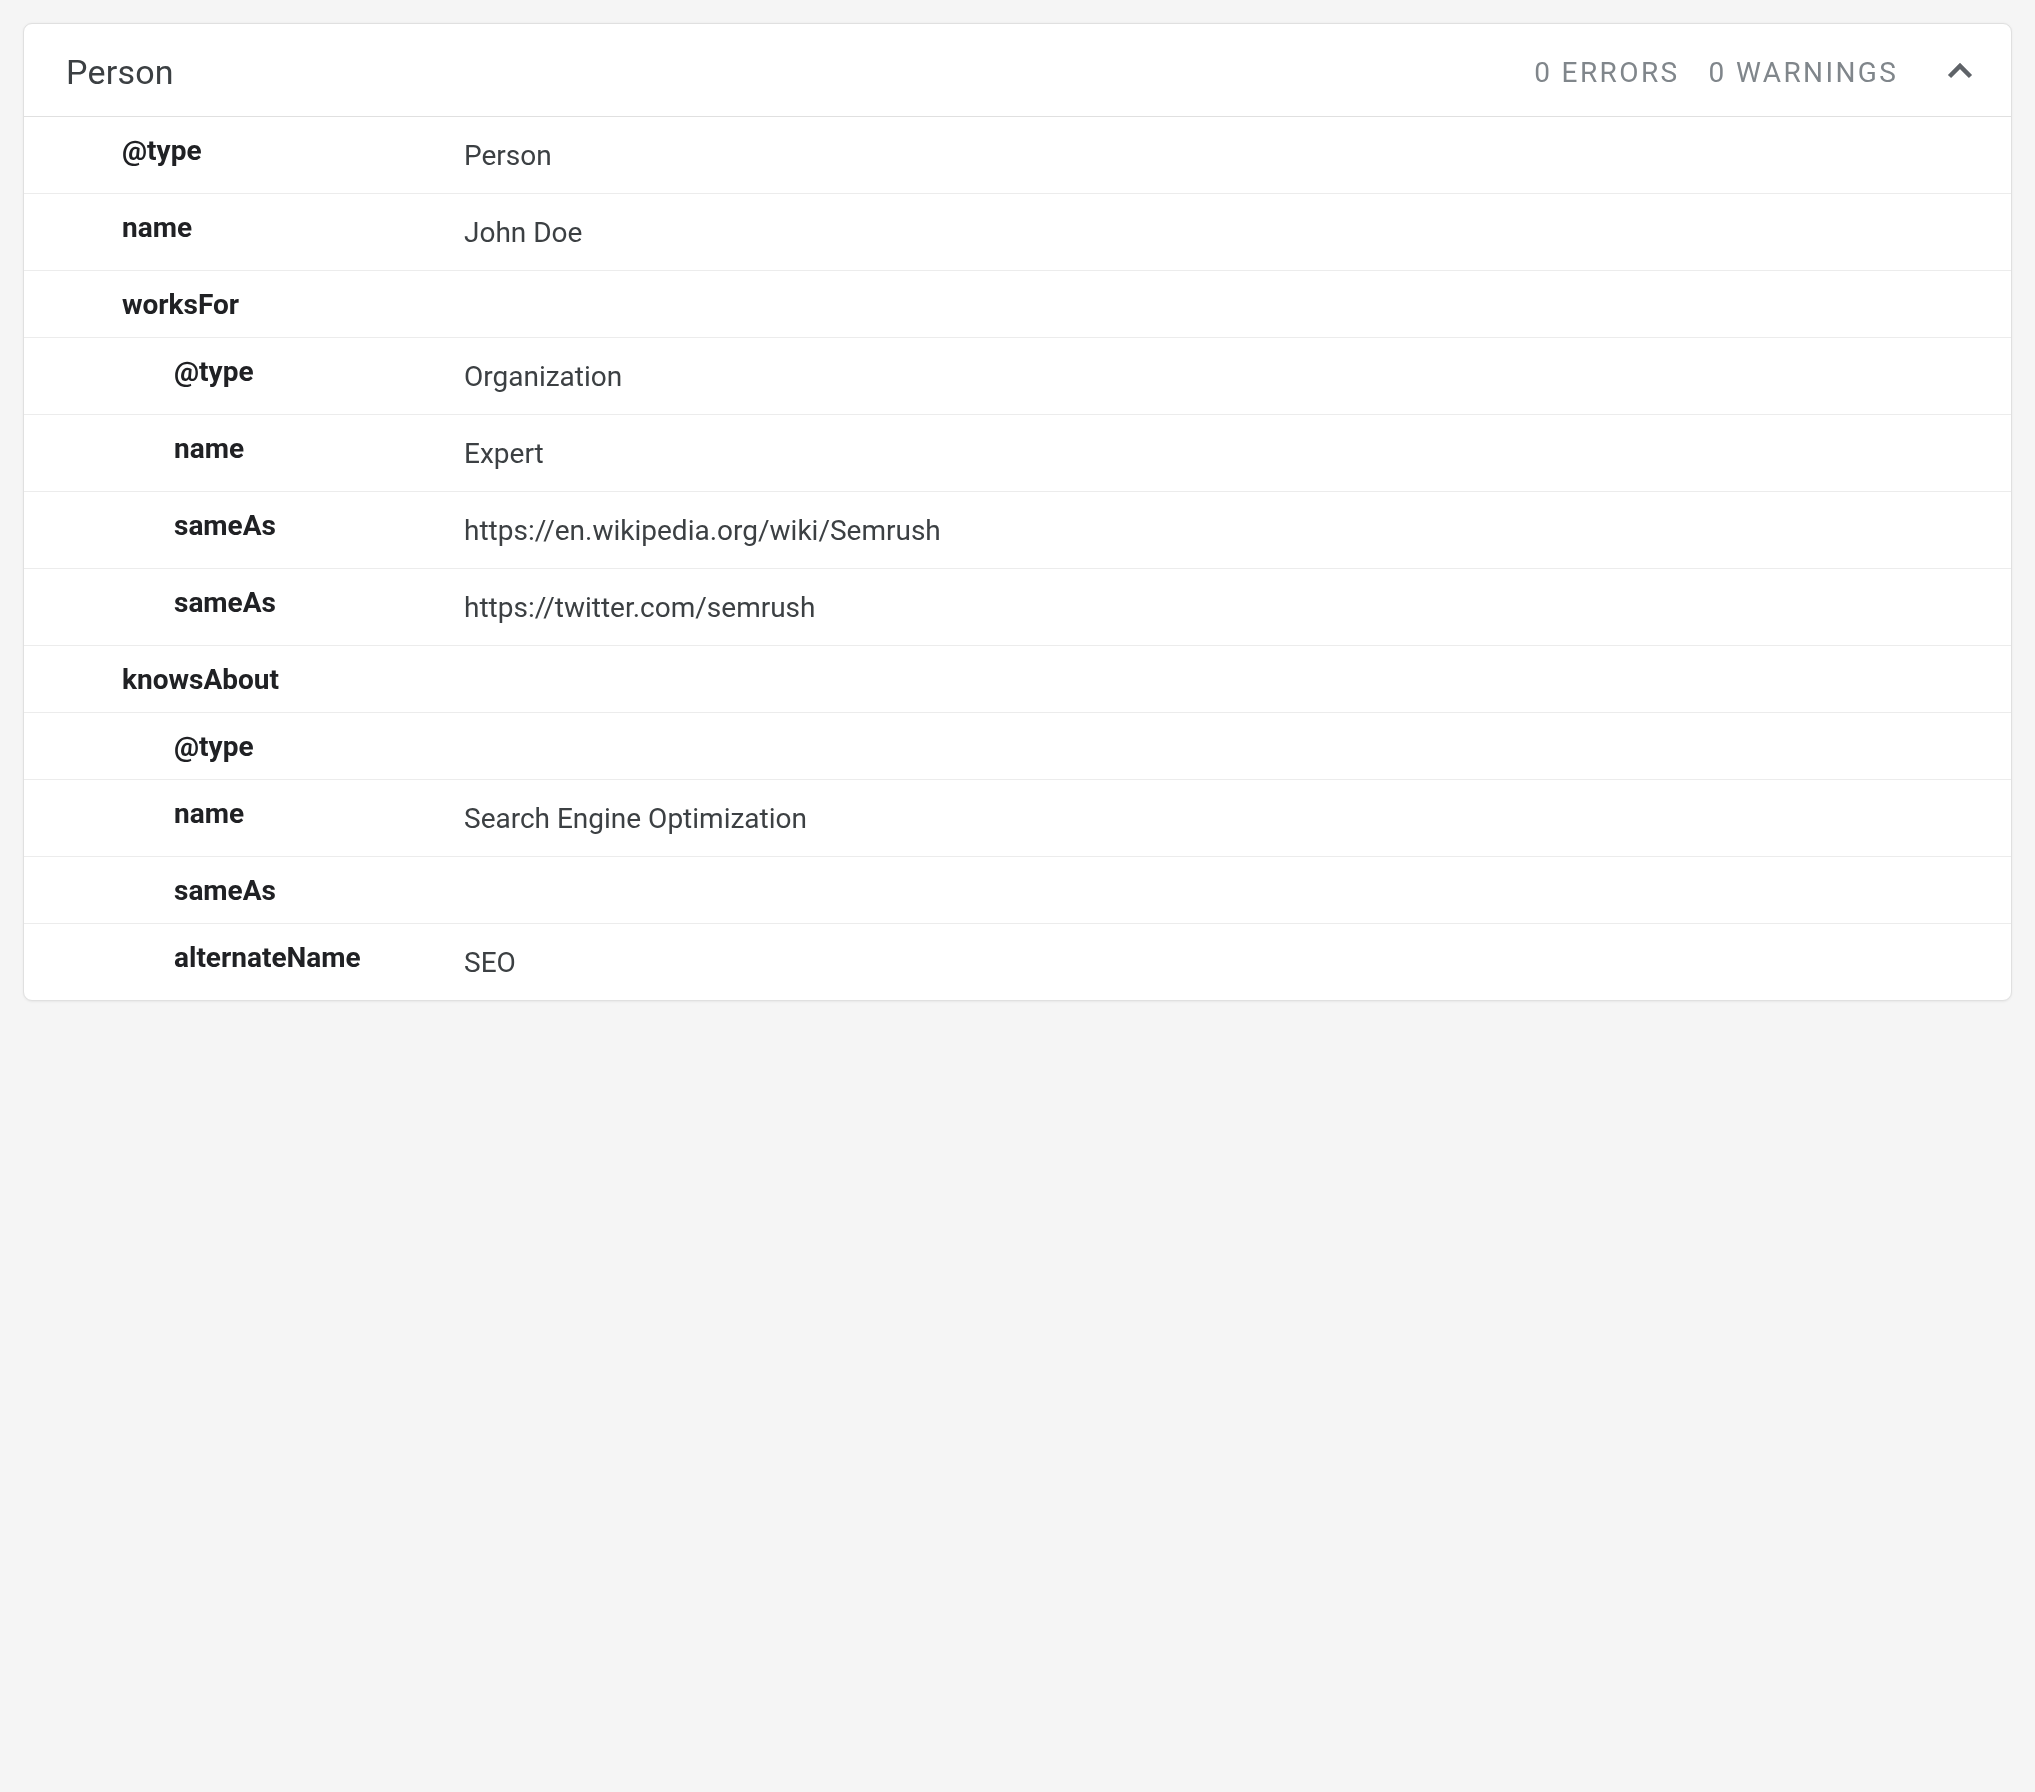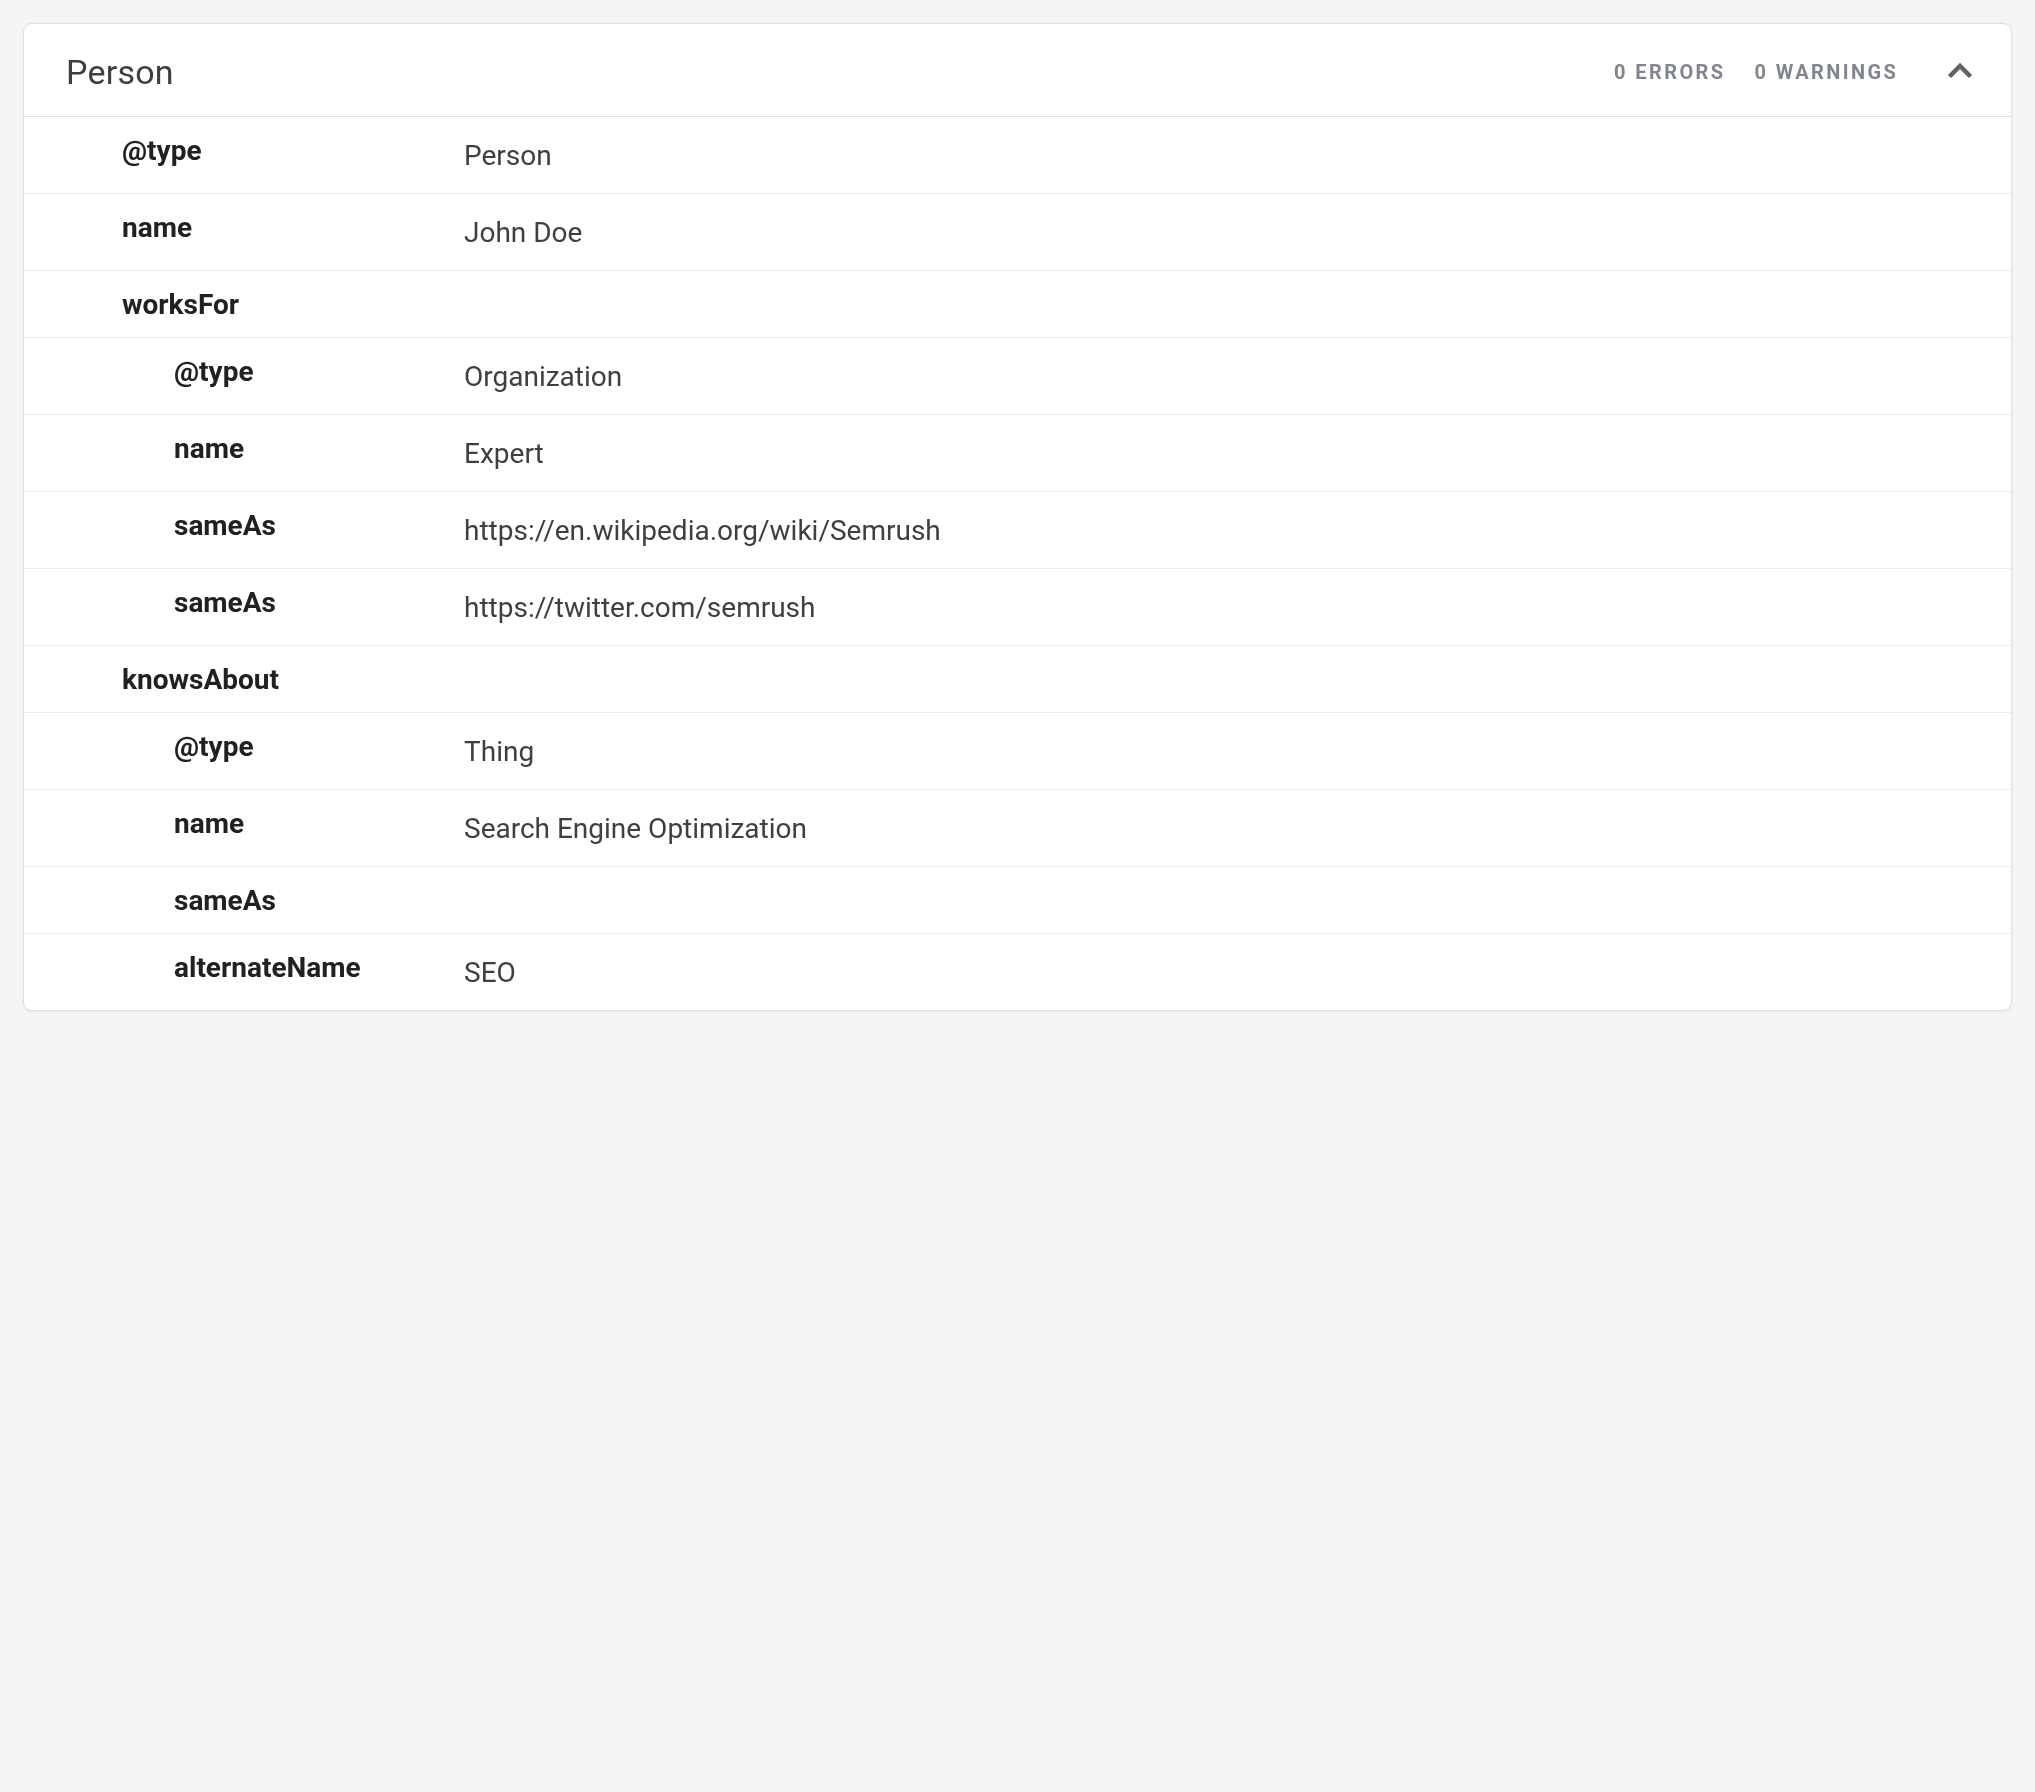--- a/index.html
+++ b/index.html
@@ -32,22 +32,22 @@
       font-weight: 400;
       color: #3c4043;
       letter-spacing: 0.2px;
     }
     .status-group {
       display: flex;
       align-items: center;
       gap: 29px;
     }
     .status-text {
-      font-size: 20px;
-      font-weight: 700;
+      font-size: 28px;
+      font-weight: 400;
       color: #80868b;
       letter-spacing: 2.4px;
     }
     .chevron-wrap {
       color: #5f6368;
       padding-left: 14.7px;
       display: flex;
       align-items: center;
     }
     .chevron-wrap svg {
@@ -135,21 +135,20 @@
       <div class="row">
         <div class="key indent-2">sameAs</div>
         <div class="val">https://twitter.com/semrush</div>
       </div>
       <div class="row">
         <div class="key indent-1">knowsAbout</div>
         <div class="val"></div>
       </div>
       <div class="row">
         <div class="key indent-2">@type</div>
-        <div class="val">Thing</div>
       </div>
       <div class="row">
         <div class="key indent-2">name</div>
         <div class="val">Search Engine Optimization</div>
       </div>
       <div class="row">
         <div class="key indent-2">sameAs</div>
       </div>
       <div class="row">
         <div class="key indent-2">alternateName</div>

